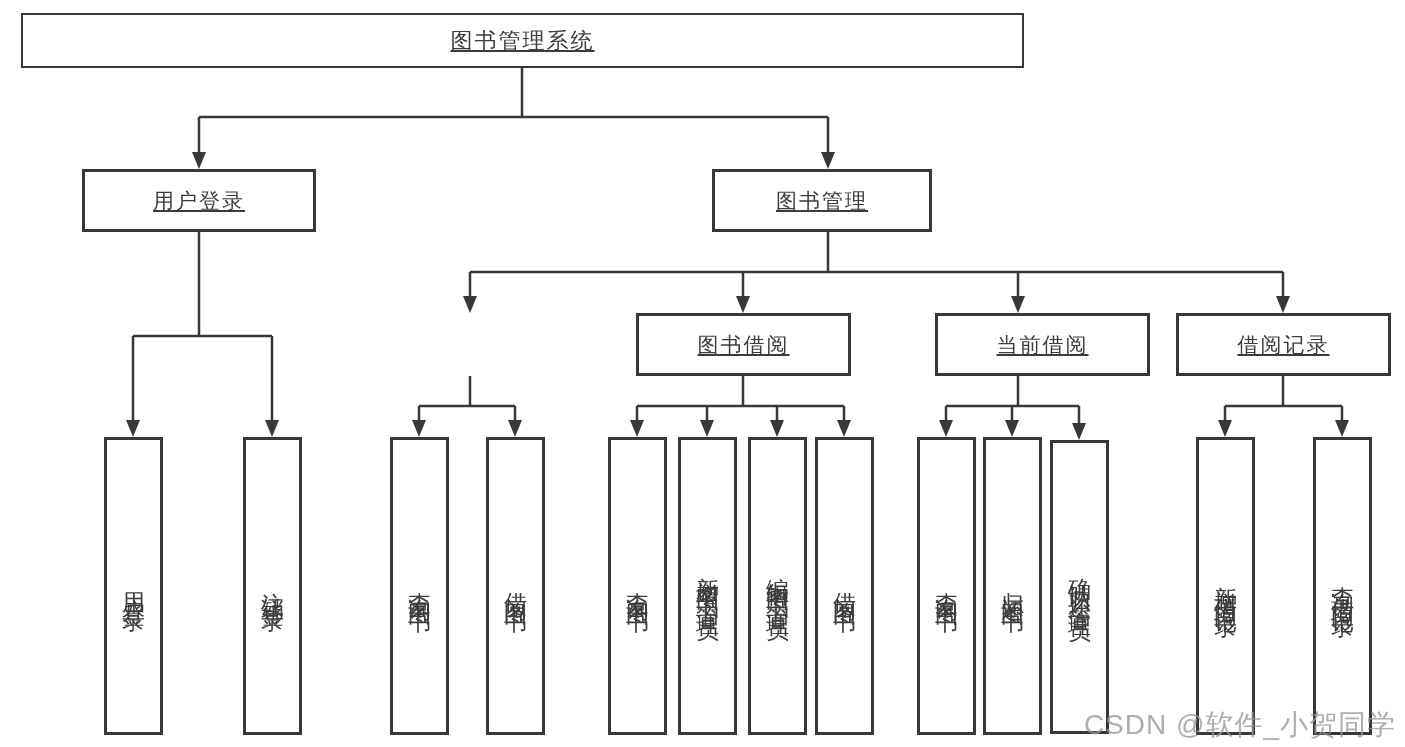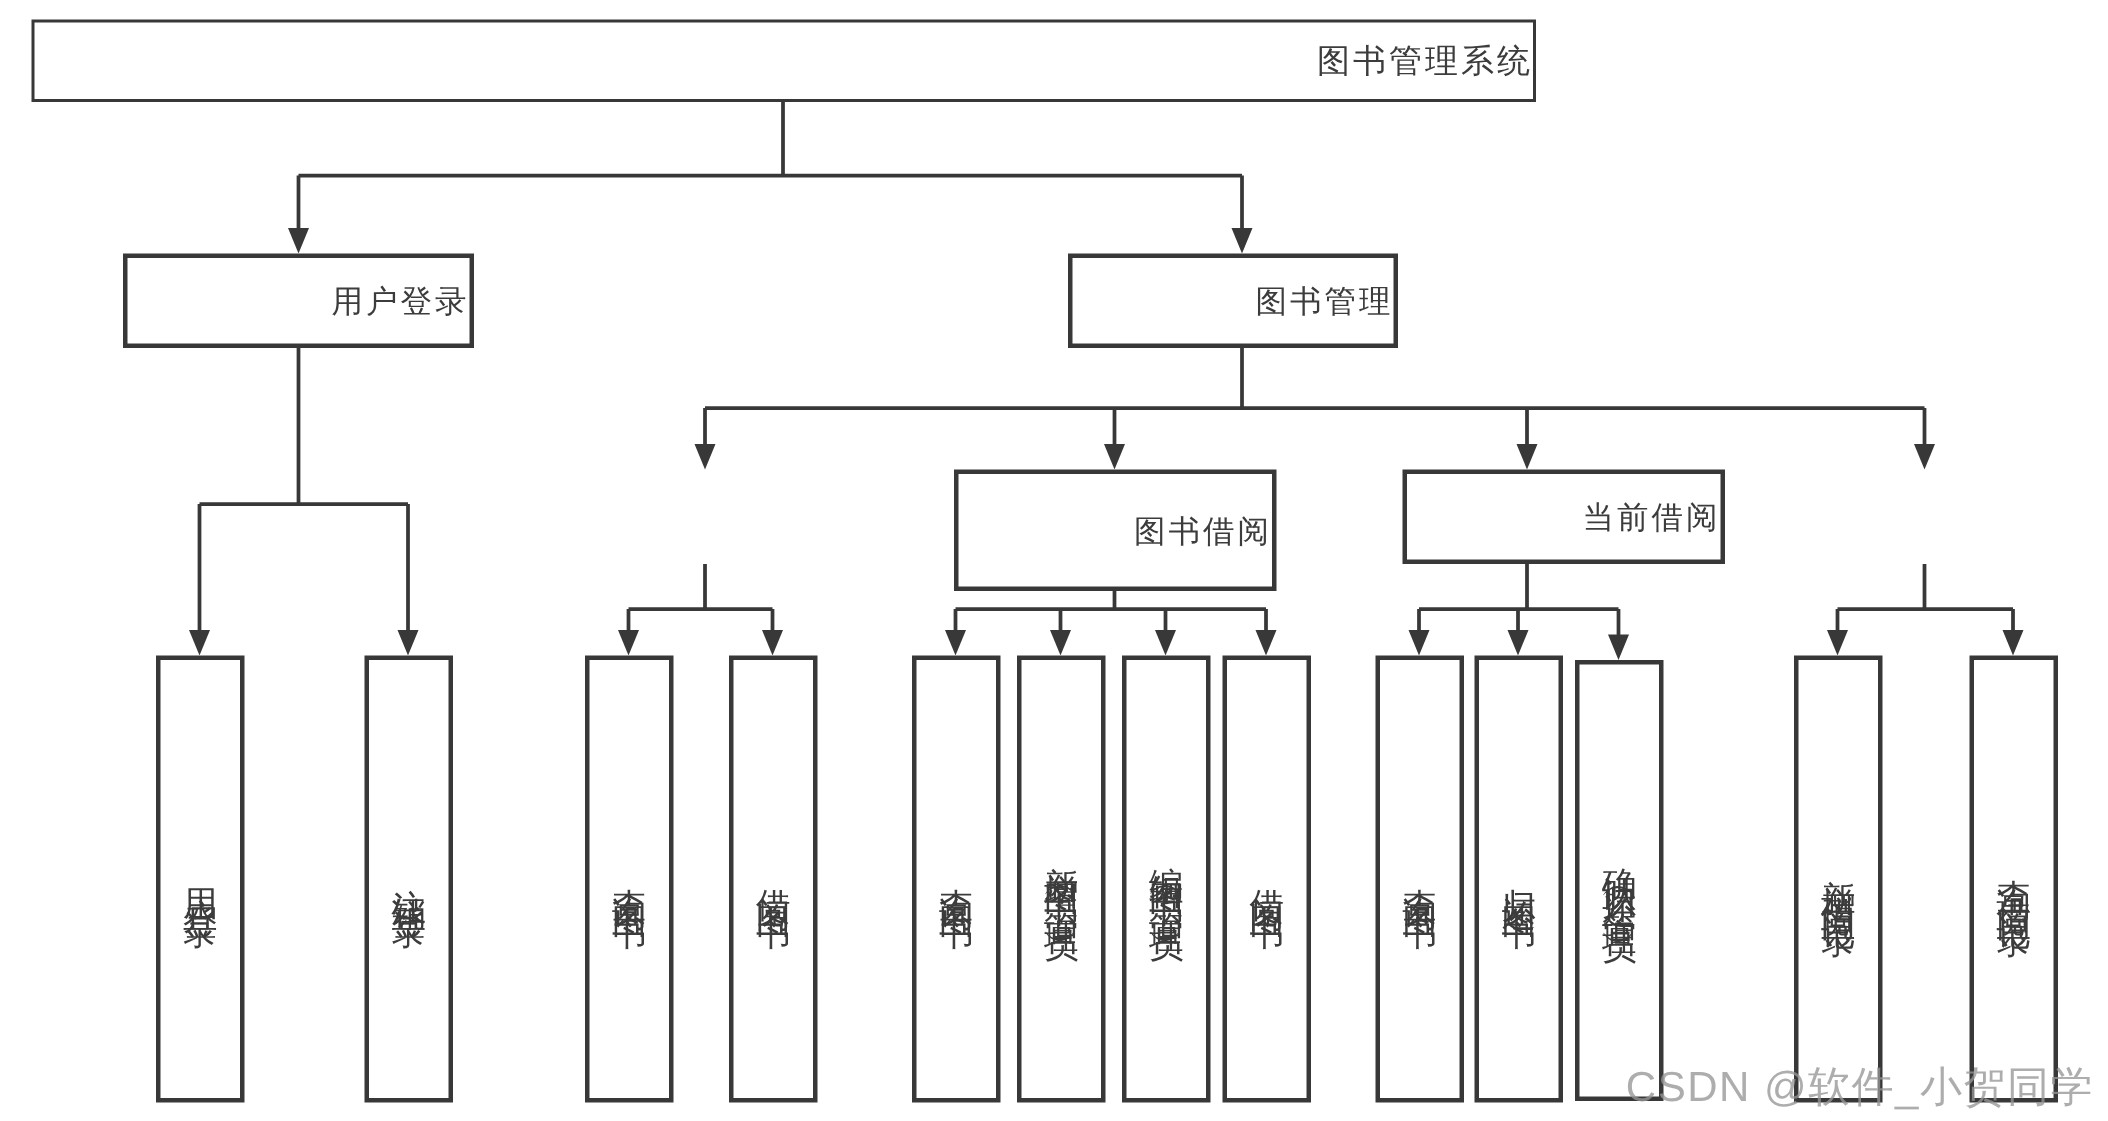--- a/index.html
+++ b/index.html
@@ -17,24 +17,25 @@
     left: 0; top: 0;
     width: 1405px; height: 747px;
   }
   .hbox {
     position: absolute;
     box-sizing: border-box;
     background: #ffffff;
     border: 3px solid #383838;
     display: flex;
     align-items: center;
-    justify-content: flex-end;
+    justify-content: center;
     font-size: 21px;
     letter-spacing: 2px;
     white-space: nowrap;
+    text-decoration: underline;
   }
   .hbox.root { border-width: 2px; font-size: 22px; }
   .vbox {
     position: absolute;
     box-sizing: border-box;
     background: #ffffff;
     border: 3px solid #383838;
     display: flex;
     align-items: center;
     justify-content: center;
@@ -102,25 +103,28 @@
     <span>图书管理系统</span>
   </div>
 
   <div class="hbox" style="left:82px; top:169px; width:234px; height:63px;">
     <span>用户登录</span>
   </div>
   <div class="hbox" style="left:712px; top:169px; width:220px; height:63px;">
     <span>图书管理</span>
   </div>
 
-  <div class="hbox" style="left:636px; top:313px; width:215px; height:81px;">
+  <div class="hbox" style="left:636px; top:313px; width:215px; height:63px;">
     <span>图书借阅</span>
   </div>
   <div class="hbox" style="left:911px; top:313px; width:215px; height:63px;margin-left:24px;">
     <span>当前借阅</span>
+  </div>
+  <div class="hbox" style="left:1176px; top:313px; width:215px; height:63px;">
+    <span>借阅记录</span>
   </div>
 
   <div class="vbox" style="left:104px;">
     <span class="vtext">用户登录</span>
   </div>
   <div class="vbox" style="left:243px;">
     <span class="vtext">注销登录</span>
   </div>
 
   <div class="vbox" style="left:390px;">

